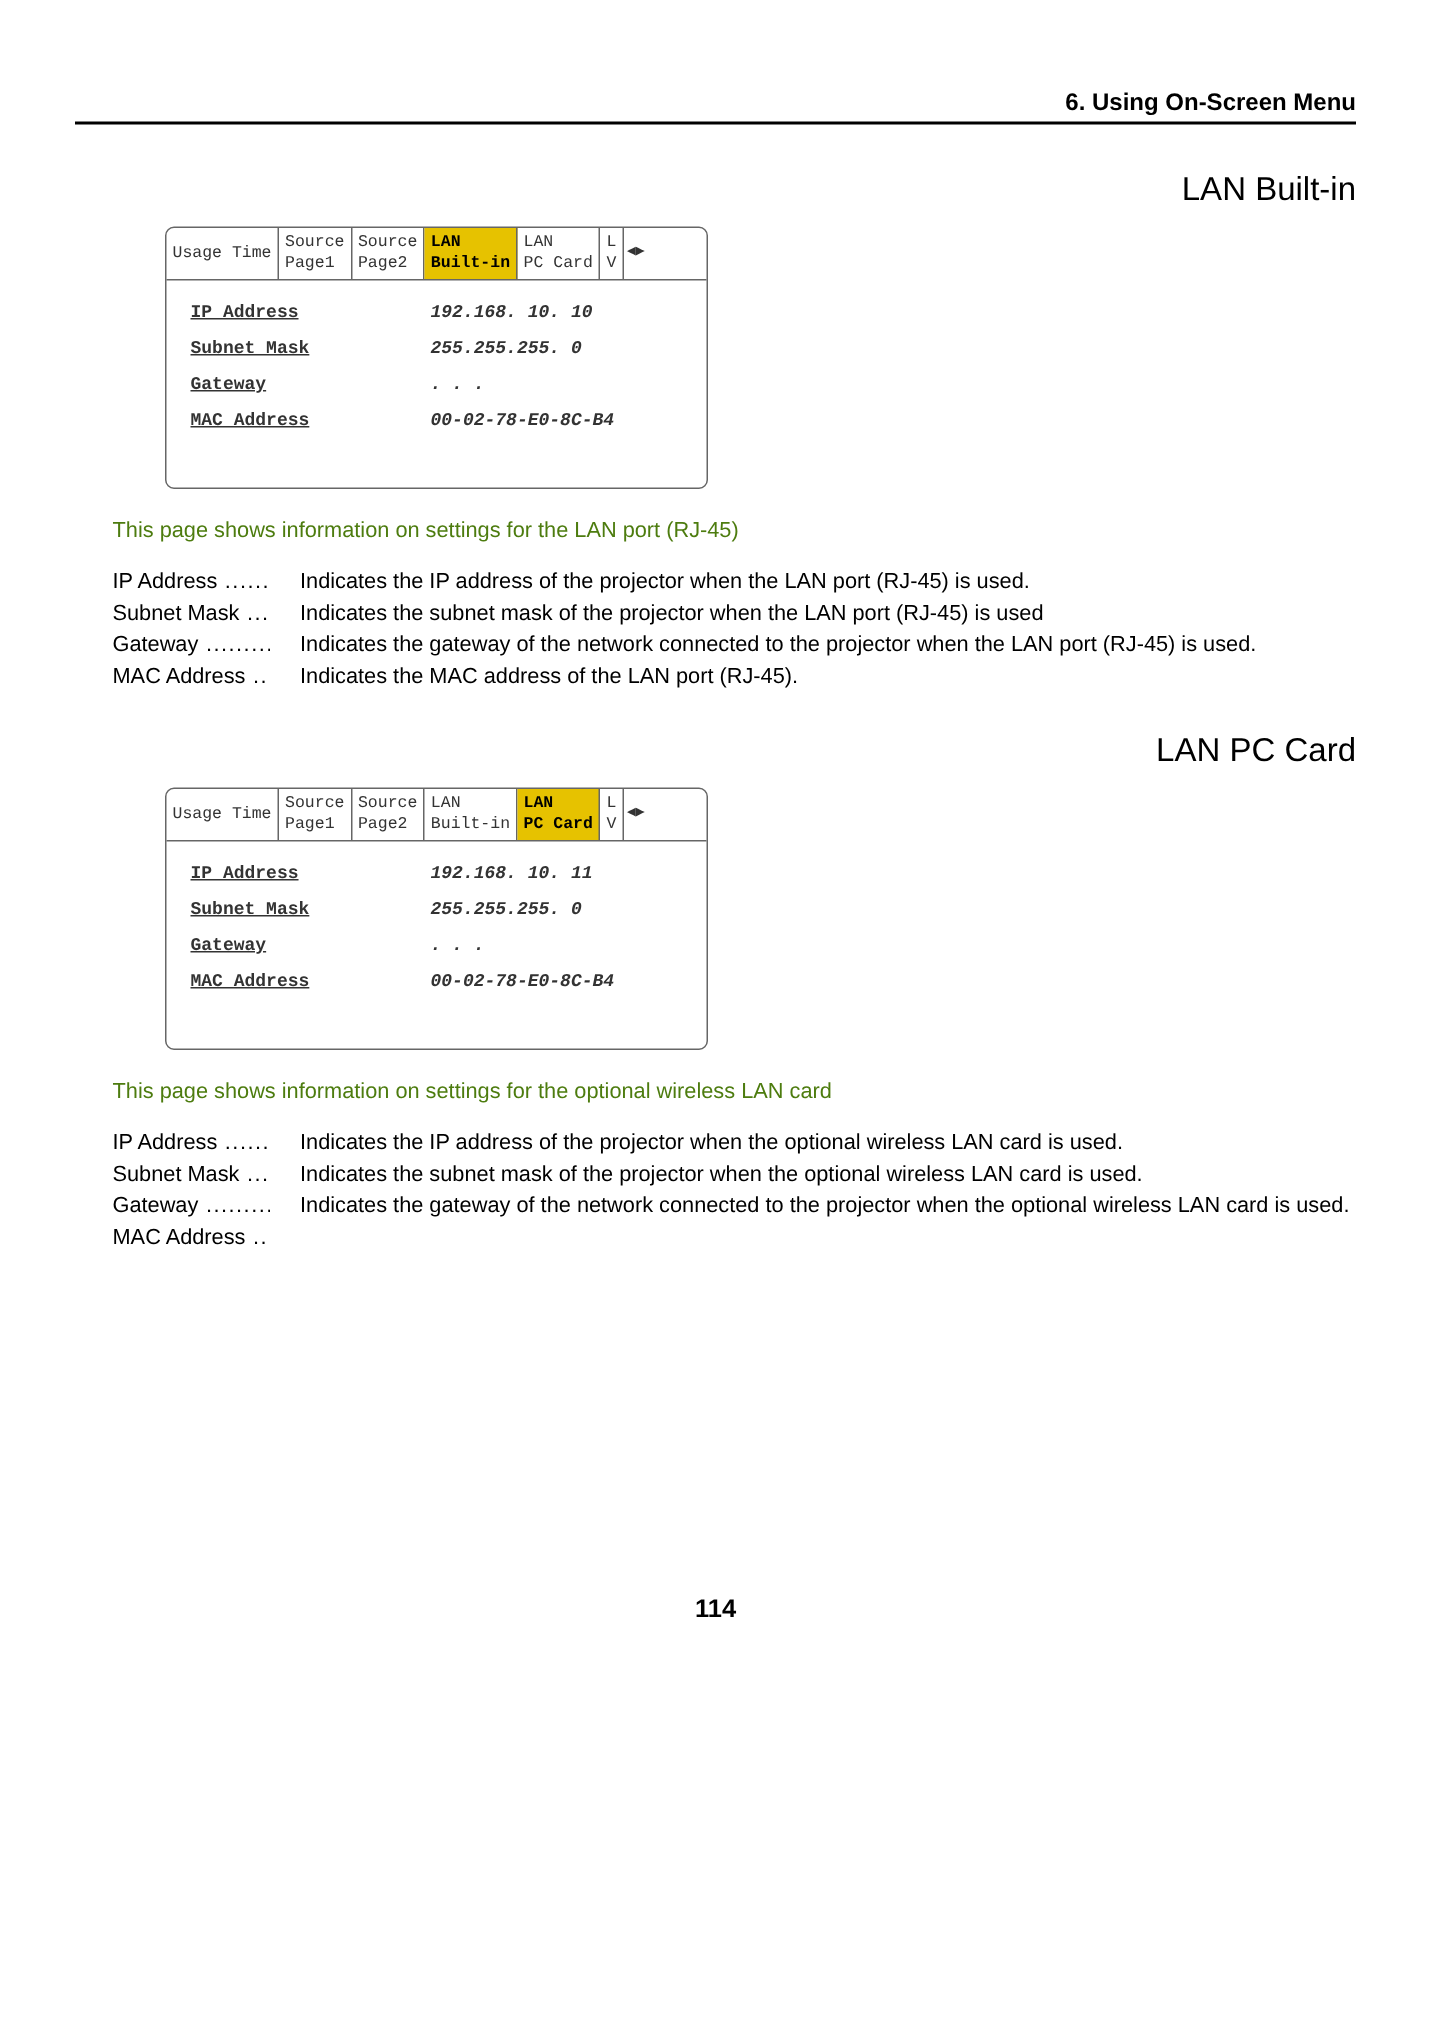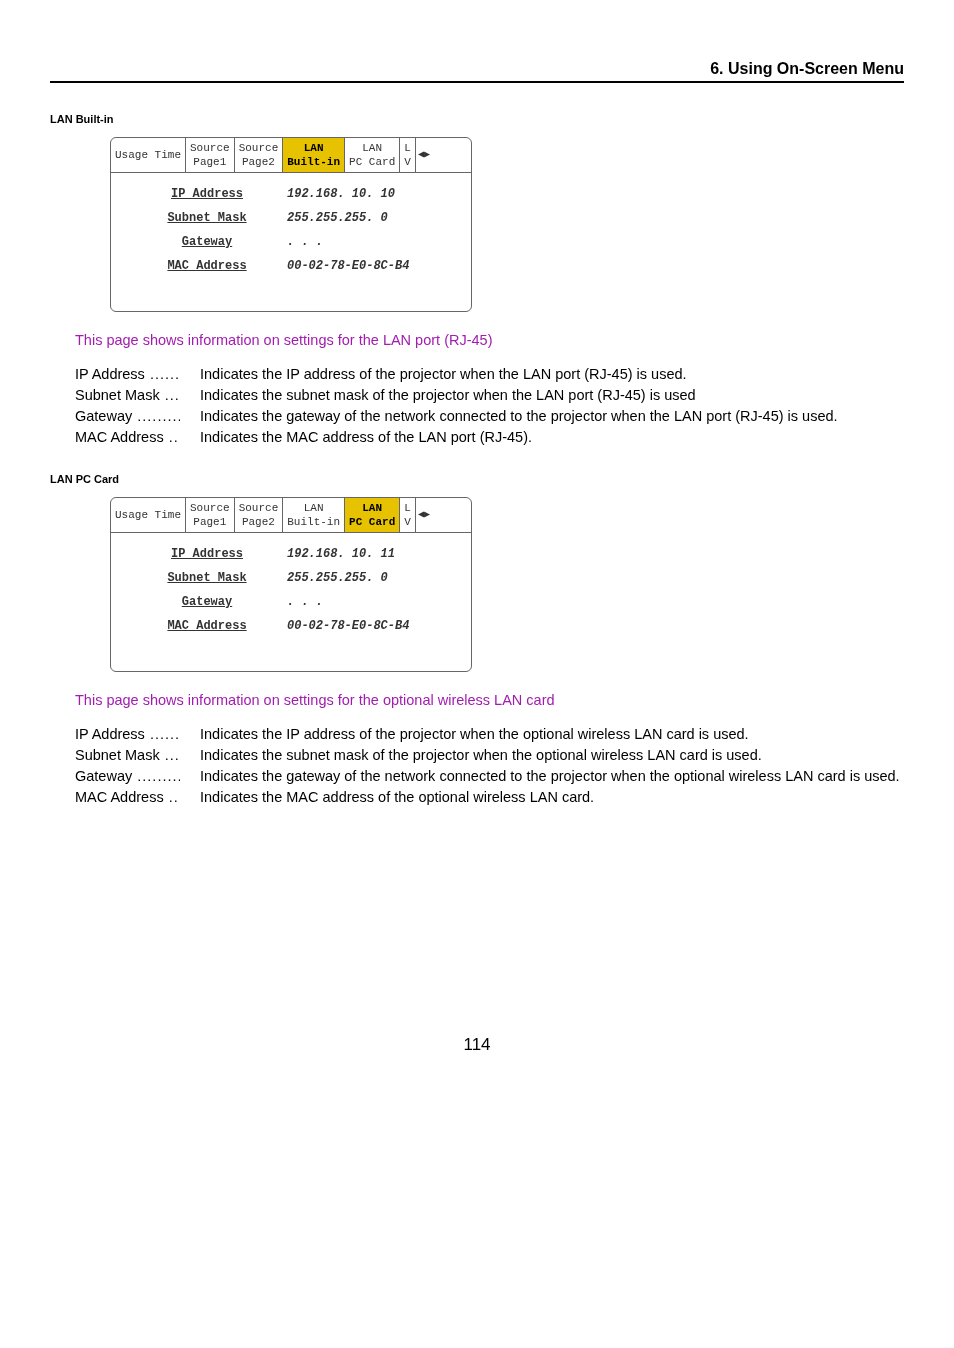--- a/index.html
+++ b/index.html
@@ -16,35 +16,35 @@
     border-bottom: 2px solid #000;
     margin-bottom: 30px;
     text-align: right;
     padding-bottom: 3px;
   }
   .header-title {
     font-weight: bold;
     font-size: 16px;
   }
   .section-title {
-    font-weight: bold;
-    font-size: 11px;
+    font-weight: normal;
+    font-size: 22px;
     margin-bottom: 12px;
+    text-align: right;
   }
   .osd-panel {
     width: 360px;
     margin-left: 60px;
     border: 1px solid #666;
     border-radius: 6px;
     background: #fff;
     font-family: "Courier New", monospace;
     font-size: 12px;
     color: #333;
     margin-bottom: 20px;
-    text-align: center;
   }
   .tabs {
     display: flex;
     border-bottom: 1px solid #666;
     align-items: stretch;
     height: 34px;
     position: relative;
   }
   .tab {
     border-right: 1px solid #666;
@@ -81,21 +81,21 @@
   }
   .osd-value {
     font-weight: bold;
     color: #333;
     font-style: italic;
   }
   .desc {
     font-size: 14.5px;
     margin-left: 25px;
     margin-bottom: 18px;
-    color: #a21caf;
+    color: #4d7c0f;
   }
   .defs {
     font-size: 14.5px;
     margin-left: 25px;
     color: #000;
     margin-bottom: 28px;
   }
   .def-row {
     display: flex;
     margin-bottom: 5px;
@@ -119,21 +119,21 @@
   }
   .scroll-icons {
     display:flex;
     align-items:center;
     gap:1px;
     font-size:10px;
     padding: 0 2px;
   }
   .page-number {
     text-align: center;
-    font-weight: normal;
+    font-weight: bold;
     font-size: 17px;
     margin-top: 230px;
   }
 </style>
 </head>
 <body>
 
 <div class="page">
 
   <div class="header-line">
@@ -269,19 +269,18 @@
     <div class="def-row">
         <div class="def-term">Subnet Mask</div>
         <div class="def-text">Indicates the subnet mask of the projector when the optional wireless LAN card is used.</div>
       </div>
     <div class="def-row">
         <div class="def-term">Gateway</div>
         <div class="def-text">Indicates the gateway of the network connected to the projector when the optional wireless LAN card is used.</div>
       </div>
     <div class="def-row">
         <div class="def-term">MAC Address</div>
-        <div class="def-text">Indicates the MAC address of the optional wireless LAN card.</div>
       </div>
   </div>
 
   <div class="page-number">114</div>
 
 </div>
 
 </body></html>

